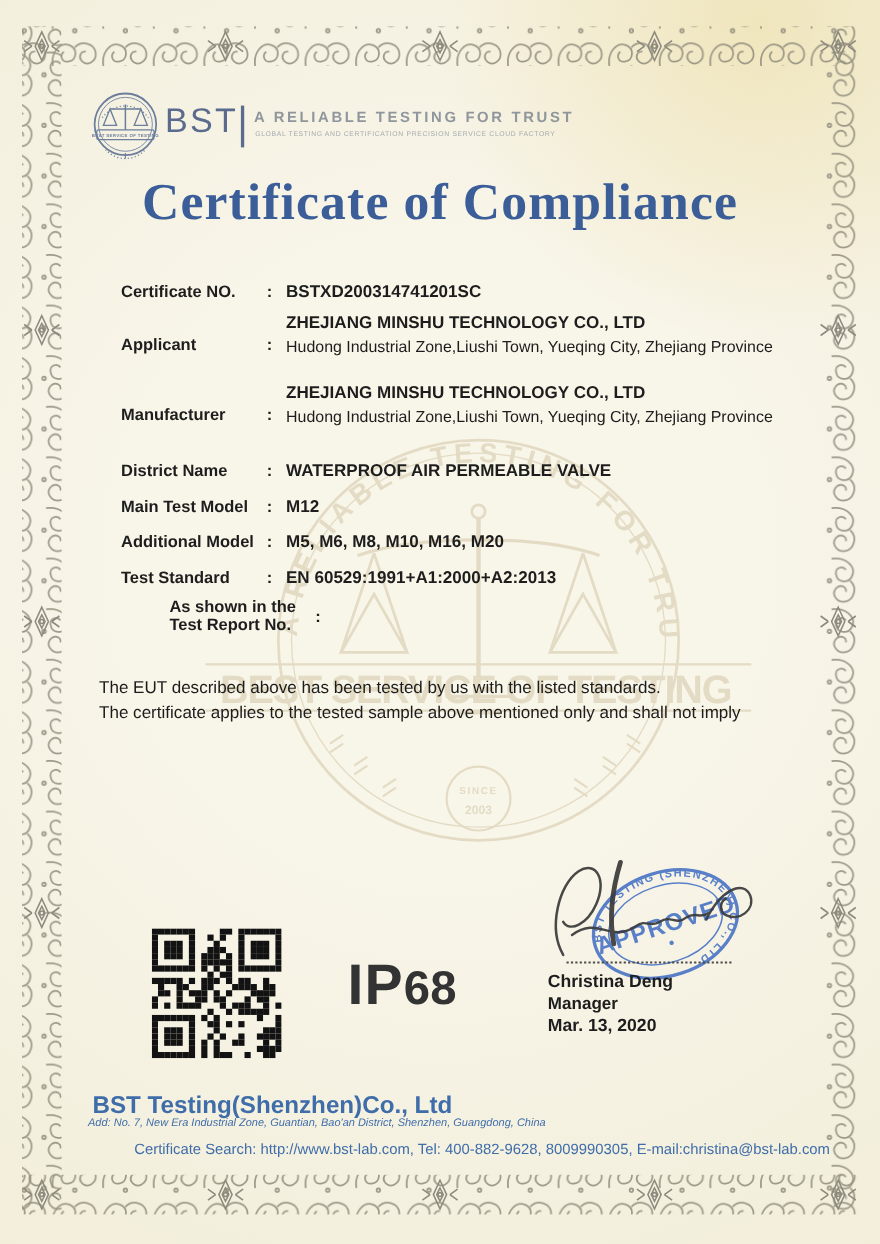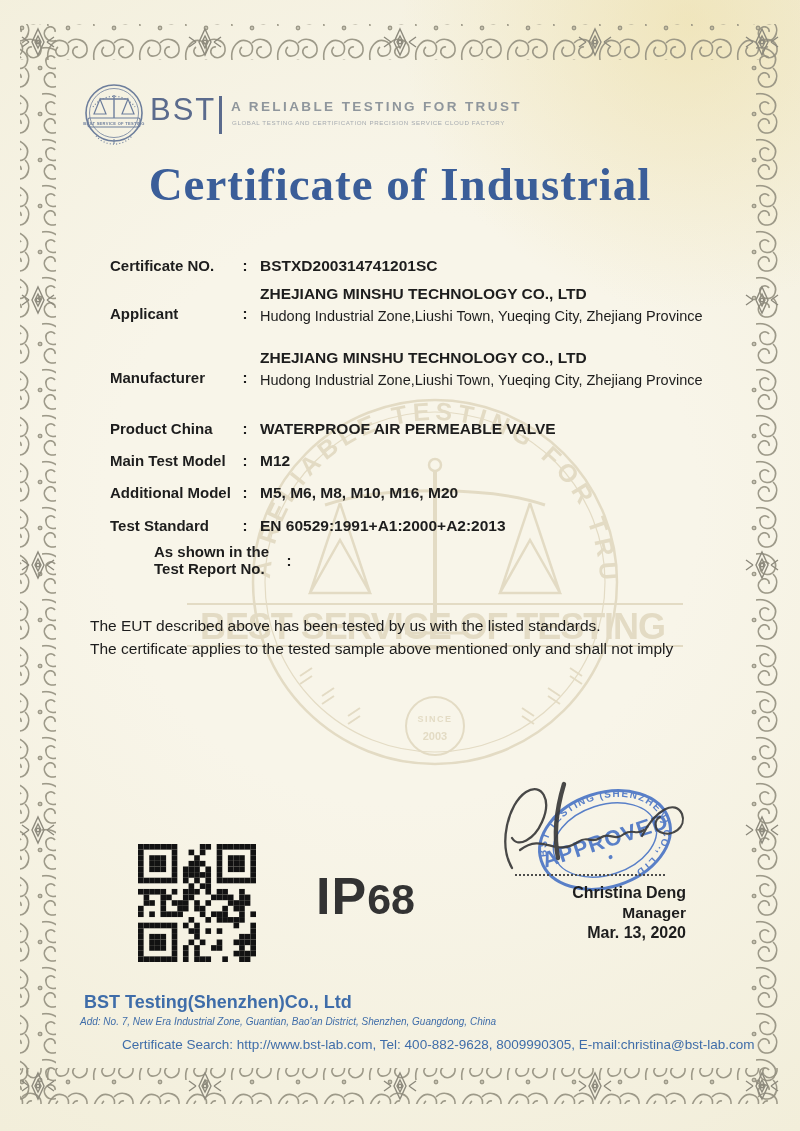--- a/index.html
+++ b/index.html
@@ -39,26 +39,26 @@
   .statement{left:90px;top:615px;width:636px;font-size:15.5px;line-height:22.5px;color:#1c1c1c;}
   
   .qr{left:138px;top:844px;}
   .rating{left:316px;top:866px;color:#333;white-space:nowrap;}
   .rating .ip{font-size:52px;font-weight:bold;letter-spacing:1px;}
   .rating .dg{font-size:43px;font-weight:bold;}
   
   .stamp{left:500px;top:765px;}
   .sig{left:492px;top:768px;}
   .dotline{left:515px;top:874px;width:150px;height:0;border-bottom:2px dotted #4c4c4c;}
-  .sigblock{left:498px;top:883px;width:188px;text-align:right;}
+  .sigblock{left:498px;top:883px;width:188px;text-align:left;}
   .sigblock .nm{font-size:16px;font-weight:bold;line-height:20px;}
   .sigblock .tt{font-size:15.5px;font-weight:bold;line-height:20px;}
   .sigblock .dt{font-size:16px;font-weight:bold;line-height:20px;}
   
-  .ft-co{left:84px;top:992px;font-size:18px;font-weight:bold;color:#3f6da9;}
+  .ft-co{left:84px;top:992px;font-size:22px;font-weight:bold;color:#3f6da9;}
   .ft-ad{left:80px;top:1016px;font-size:10px;color:#3f6da9;font-style:italic;}
   .ft-se{left:78px;top:1037px;font-size:13.5px;color:#3f6da9;margin-left:44px;}
   .layer0{z-index:0;} .layer1{z-index:1;}
 </style>
 </head>
 <body>
 
 <div class="page">
 
   <svg class="abs layer0" width="800" height="1131" viewBox="0 0 800 1131" style="left:0;top:0">
@@ -143,21 +143,21 @@
       <rect x="6" y="36" width="52" height="9" rx="1.5" stroke-width="1.1"></rect>
       <path d="M32,57 L32,62" stroke-width="1"></path>
     </g>
     <text x="32" y="42.6" text-anchor="middle" font-size="4" letter-spacing="0.3" fill="#6d7e9c" font-weight="bold">BEST SERVICE OF TESTING</text>
   </svg>
   <div class="abs layer1 bst">BST</div>
   <div class="abs layer1 hdr-divider"></div>
   <div class="abs layer1 tagline">A RELIABLE TESTING FOR TRUST</div>
   <div class="abs layer1 subtitle">GLOBAL TESTING AND CERTIFICATION PRECISION SERVICE CLOUD FACTORY</div>
 
-  <h1 class="abs layer1 title">Certificate of Industrial</h1>
+  <h1 class="abs layer1 title">Certificate of Compliance</h1>
 
   <div class="f-r r1 layer1">
     <div class="lbl">Certificate NO.</div>
     <div class="col">:</div>
     <div class="val">BSTXD200314741201SC</div>
   </div>
   <div class="f-r r2 two layer1">
     <div class="lbl">Applicant</div>
     <div class="col">:</div>
     <div class="val">
@@ -167,21 +167,21 @@
   </div>
   <div class="f-r r3 two layer1">
     <div class="lbl">Manufacturer</div>
     <div class="col">:</div>
     <div class="val">
       <div class="l1">ZHEJIANG MINSHU TECHNOLOGY CO., LTD</div>
       <div class="l2">Hudong Industrial Zone,Liushi Town, Yueqing City, Zhejiang Province</div>
     </div>
   </div>
   <div class="f-r r4 layer1">
-    <div class="lbl">Product China</div>
+    <div class="lbl">District Name</div>
     <div class="col">:</div>
     <div class="val">WATERPROOF AIR PERMEABLE VALVE</div>
   </div>
   <div class="f-r r5 layer1">
     <div class="lbl">Main Test Model</div>
     <div class="col">:</div>
     <div class="val">M12</div>
   </div>
   <div class="f-r r6 layer1">
     <div class="lbl">Additional Model</div>

